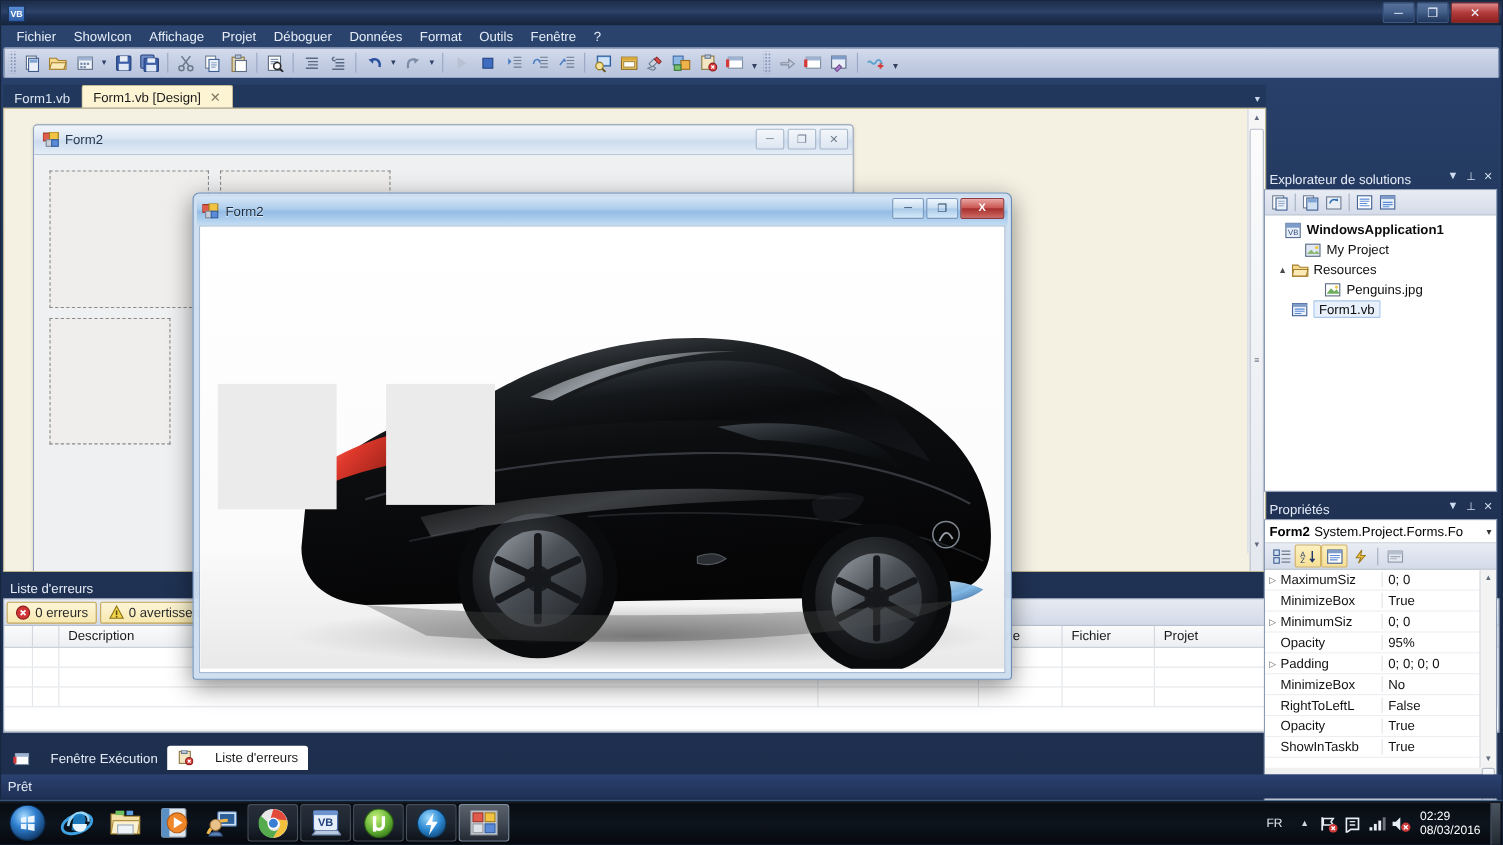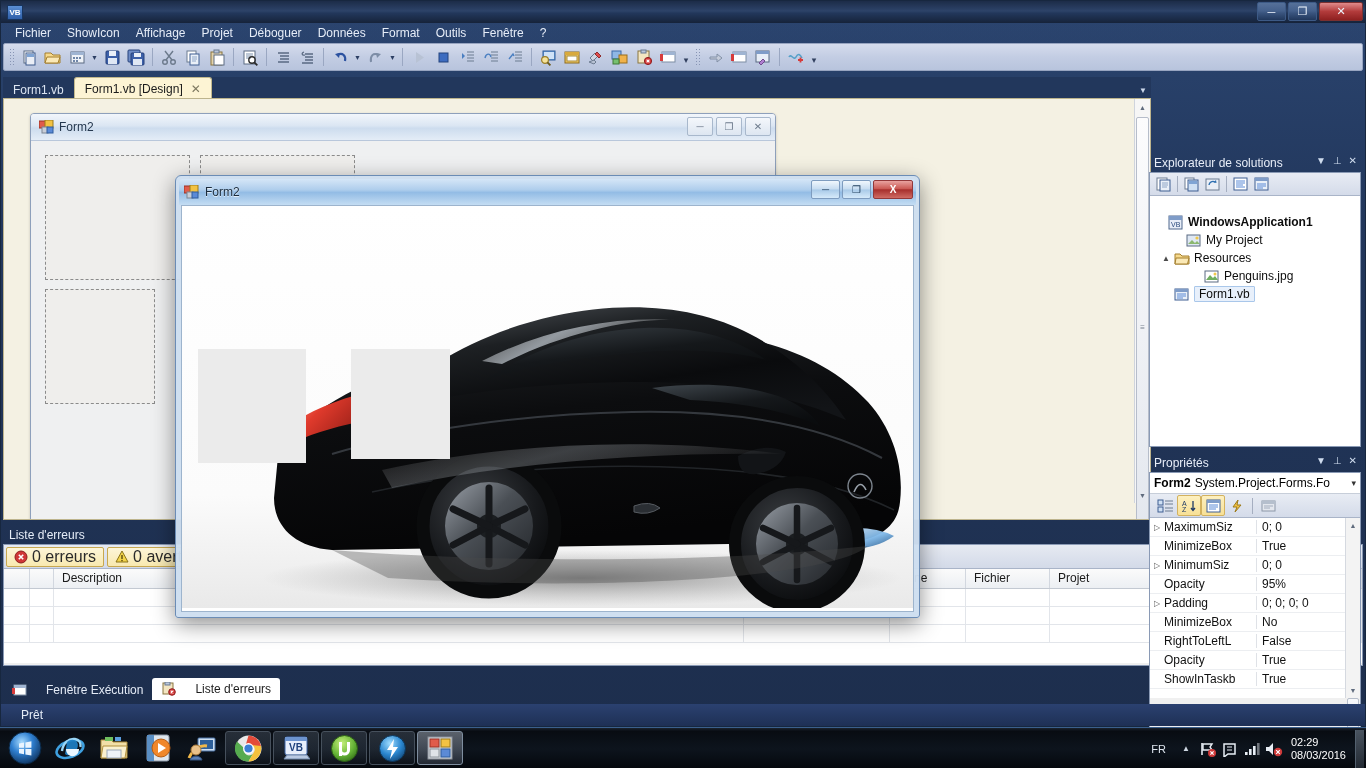--- a/index.html
+++ b/index.html
@@ -114,21 +114,21 @@
   .errpanel { position:absolute; left:0; right:0; bottom:0; height:174px; }
   .errhdr { height:18px; display:flex; align-items:center; color:#e5ecf7; font-size:12px;
     padding-left:6px; position:relative; }
   .errhdr-btns { position:absolute; right:6px; top:2px; display:flex; gap:7px; color:#cfdcee; font-size:10px; }
   .errbody { position:absolute; left:0; right:0; top:18px; bottom:34px;
     background:#f0f0f0; border:1px solid #8a9ab5; }
   .errtoolbar { height:24px; display:flex; align-items:center;
     background:linear-gradient(180deg,#e6eaf2,#d3dae8); border-bottom:1px solid #a9b4c8; padding:0 2px; }
   .errchip { height:20px; display:flex; align-items:center; gap:4px; padding:0 7px;
     border:1px solid #c8a84f; border-radius:2px; margin-right:3px;
-    background:linear-gradient(180deg,#fdf5d8,#f8e9b0); font-size:16px; color:#2a2a2a; }
+    background:linear-gradient(180deg,#fdf5d8,#f8e9b0); font-size:12px; color:#2a2a2a; }
   .colhdr { height:20px; display:flex; background:linear-gradient(180deg,#fbfbfb,#eceff3);
     border-bottom:1px solid #c3c9d2; font-size:12px; color:#1a1a1a; }
   .colhdr div { border-right:1px solid #d2d7df; padding:2px 0 0 8px; }
   .errrow { height:18px; display:flex; border-bottom:1px solid #e2e5ea; }
   .errrow div { border-right:1px solid #e2e5ea; }
 
   .errtabs { position:absolute; left:0; right:0; bottom:0; height:22px;
     display:flex; align-items:flex-end; }
   .etab { height:20px; display:flex; align-items:center; gap:19px; padding:0 9px;
     font-size:12px; color:#e4ebf6; }
@@ -179,21 +179,21 @@
     background:#f6f6f6; border-left:1px solid #cfd4dd; }
   .dscroll-v .sarr { height:16px; display:flex; align-items:center; justify-content:center;
     color:#5f6b7d; font-size:7px; }
   .dthumb { position:absolute; left:1px; right:1px; top:18px; height:420px;
     background:linear-gradient(180deg,#fcfcfd,#e3e7ee); border:1px solid #b6bdca; border-radius:2px;
     display:flex; align-items:center; justify-content:center; color:#78818f; font-size:8px; }
 
   
   .statusbar { position:absolute; left:0; bottom:0; right:0; height:22px;
     background:linear-gradient(180deg,#2b4170,#1e3055); color:#e5ecf7;
-    display:flex; align-items:center; padding-left:20px; font-size:12px; }
+    display:flex; align-items:center; padding-left:6px; font-size:12px; }
 
   
   .taskbar { position:absolute; left:0; bottom:0; width:1366px; height:41px;
     background:linear-gradient(180deg,#1b232e 0%,#080c12 8%,#0d141d 52%,#05080d 100%);
     border-top:1px solid #3a5f8c; display:flex; align-items:center; }
   .startorb { width:46px; height:38px; margin-left:2px; display:flex; align-items:center; justify-content:center; }
   .tbicon { width:44px; height:38px; display:flex; align-items:center; justify-content:center; position:relative; }
   .tbicon.pinned { border:1px solid #46505c; border-radius:3px; height:34px; width:46px; margin:0 1px;
     background:linear-gradient(180deg,rgba(110,125,145,.30),rgba(40,48,60,.22)); }
   .tbicon.pinned.active { border-color:#7f8e9f;
@@ -647,21 +647,21 @@
             <svg width="16" height="15">
                 <rect x="1" y="1" width="13" height="12" fill="#eaf0f8" stroke="#3f5e92"></rect>
                 <rect x="1" y="1" width="13" height="3" fill="#7f9cc8"></rect>
                 <g stroke="#5b8ad6">
                   <path d="M3 7h9M3 9h9M3 11h6"></path>
                 </g>
               </svg>
           </div>
         </div>
         <div class="soltree" style="height:250px;">
-          <div class="trow" style="padding-left:6px;margin-top:13px;">
+          <div class="trow" style="padding-left:6px;">
             <span class="exp"></span>
             <span class="ti">
               <svg width="16" height="15">
                   <rect x="1" y="1" width="13" height="13" fill="#e8eef8" stroke="#51688d"></rect>
                   <rect x="1" y="1" width="13" height="4" fill="#7f9cc8"></rect>
                   <text x="3" y="12" font-size="7" fill="#2a4a7c" font-family="Liberation Sans">VB</text>
                 </svg>
             </span>
             <span class="lbl" style="font-weight:bold;">WindowsApplication1</span>
           </div>

